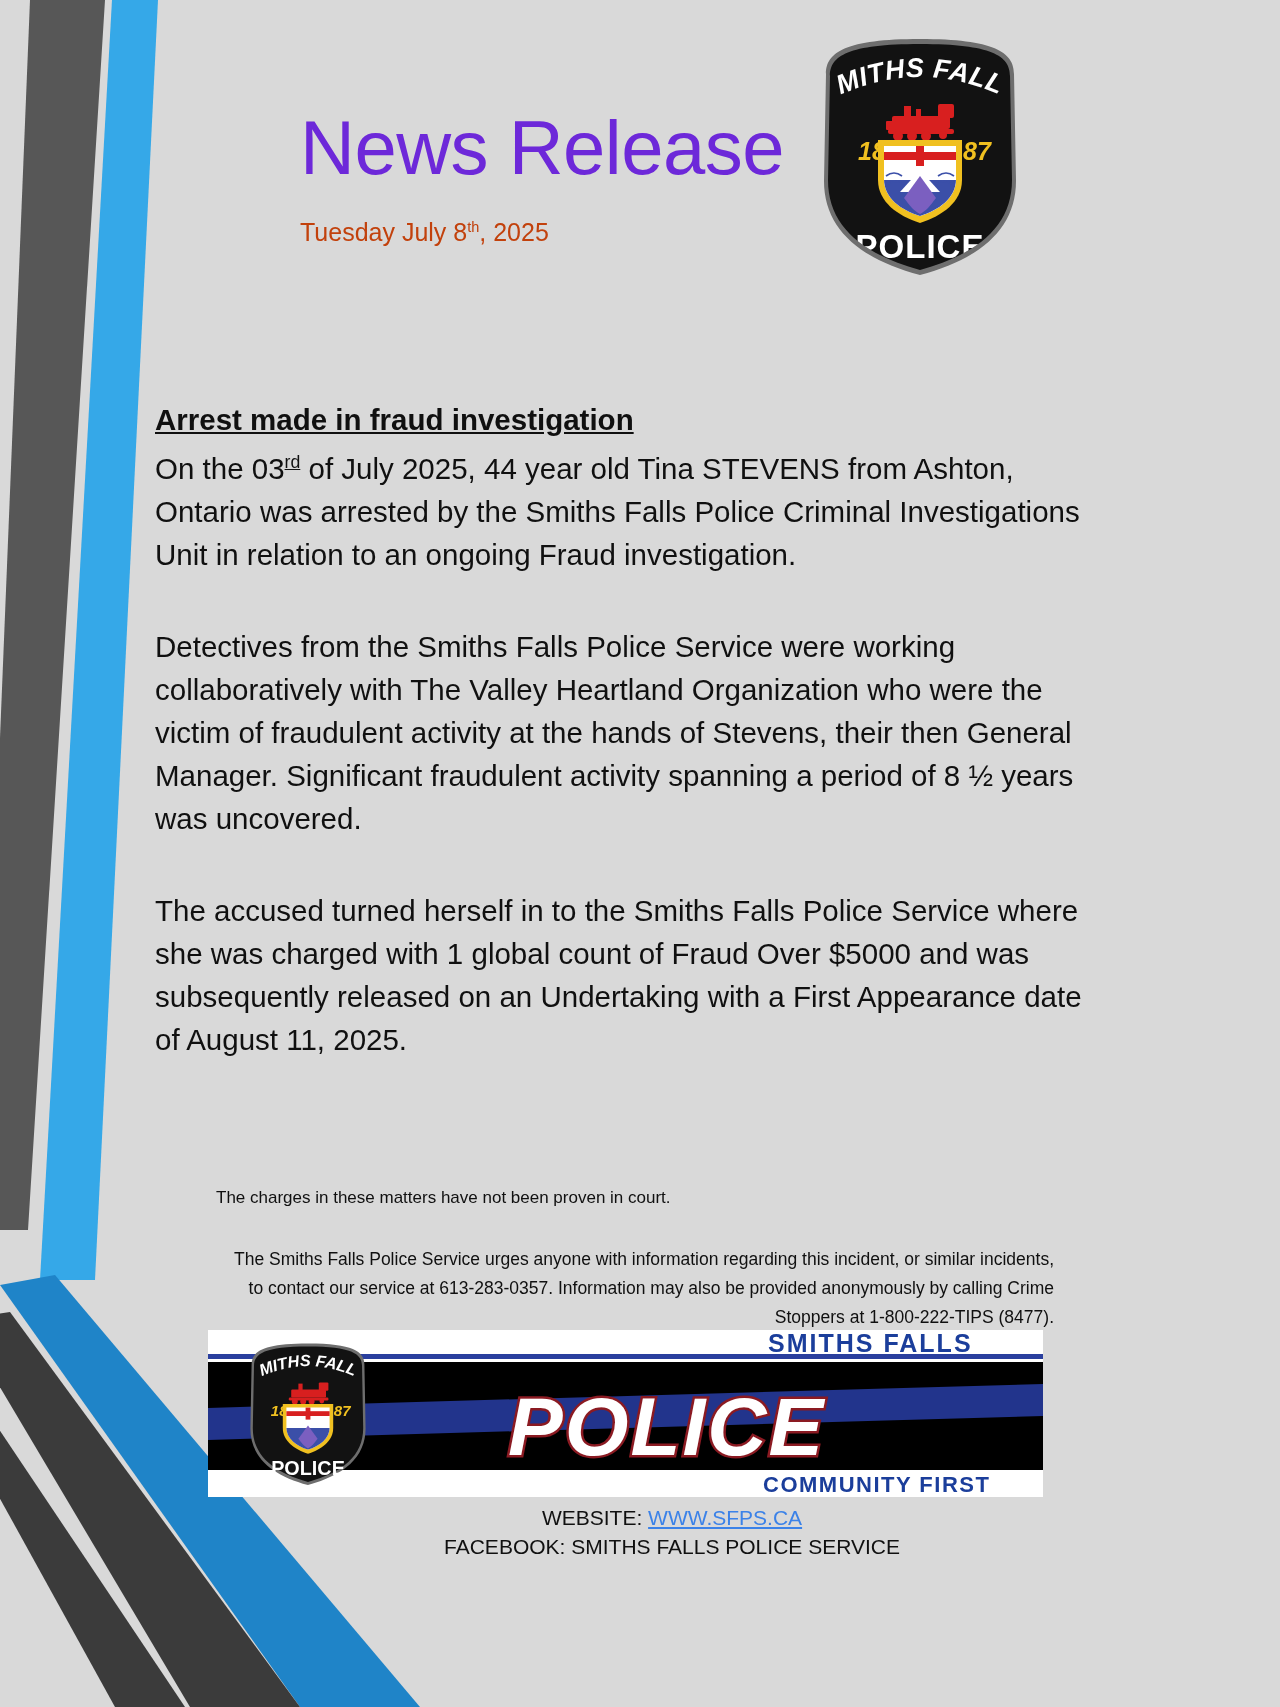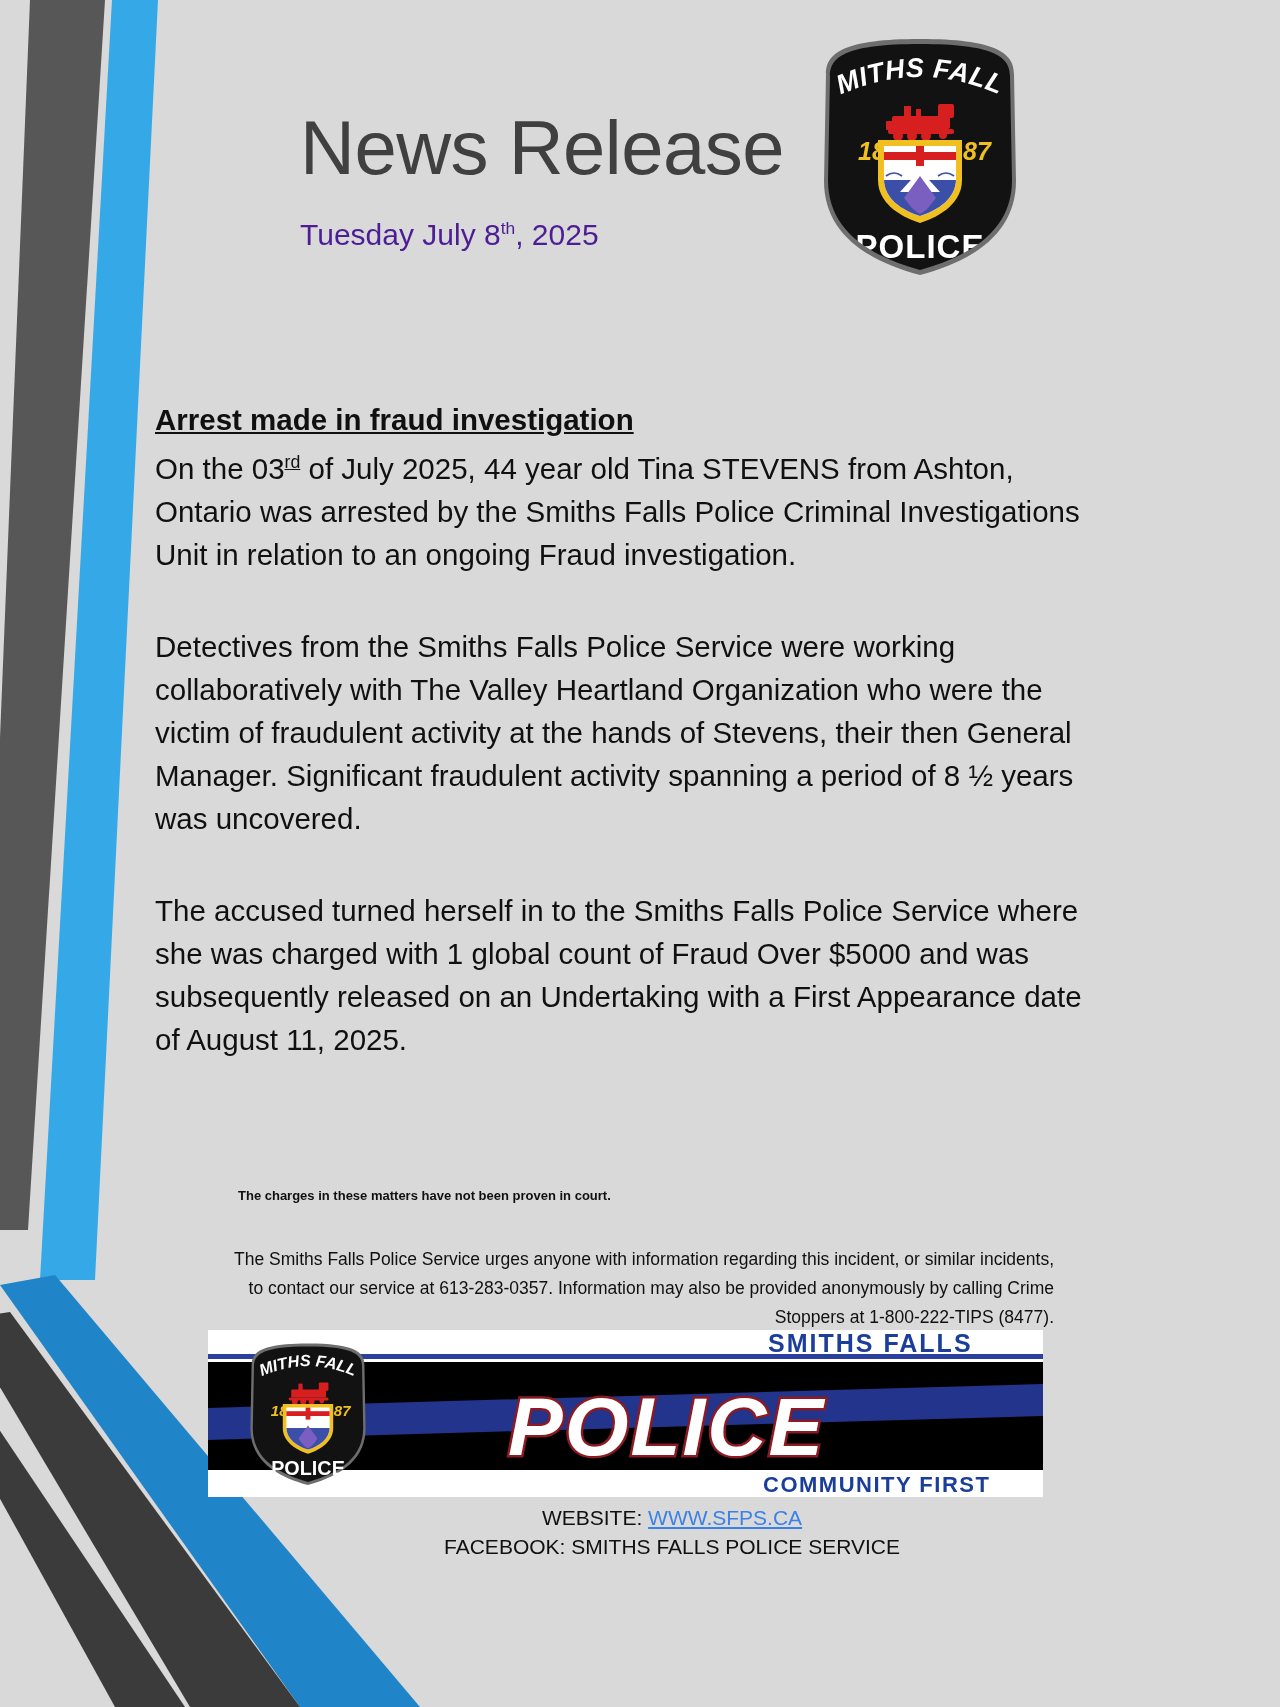--- a/index.html
+++ b/index.html
@@ -15,48 +15,48 @@
 
   
   .deco{position:absolute;left:0;top:0;width:420px;height:1707px;overflow:hidden;pointer-events:none;}
   .deco svg{display:block;}
 
   
   .header{position:absolute;left:0;top:0;width:1280px;height:300px;}
   .title{
     position:absolute;left:300px;top:110px;
     font-size:76px;font-weight:400;letter-spacing:-0.5px;
-    color:#404040;line-height:1;
+    color:#6d28d9;line-height:1;
     font-family:"Liberation Sans", sans-serif;
   }
   .subtitle{
     position:absolute;left:300px;top:218px;
-    font-size:30px;color:#4c1d95;
+    font-size:25px;color:#c2410c;
   }
   .subtitle sup{font-size:0.58em;vertical-align:super;}
 
   
   .badge-wrap{position:absolute;left:800px;top:30px;width:240px;height:248px;}
 
   
   .body-copy{
     position:absolute;left:152px;top:395px;width:940px;
     font-size:29.5px;line-height:43px;color:#101010;
   }
   .body-copy .lead{
     font-weight:bold;text-decoration:underline;display:block;
   }
   .body-copy p{margin:3px;}
   .body-copy .spacer{height:43px;}
   .body-copy sup{font-size:0.6em;vertical-align:super;text-decoration:underline;}
 
   
   .notice-bold{
-    position:absolute;left:238px;top:1188px;width:880px;
-    font-size:13px;font-weight:bold;color:#101010;
+    position:absolute;left:216px;top:1188px;width:880px;
+    font-size:17px;font-weight:normal;color:#101010;
   }
   .notice{
     position:absolute;left:224px;top:1245px;width:830px;
     font-size:17.5px;line-height:29px;color:#101010;text-align:right;
   }
 
   
   .banner{
     position:absolute;left:208px;top:1330px;width:835px;height:167px;
     background:#ffffff;overflow:hidden;

